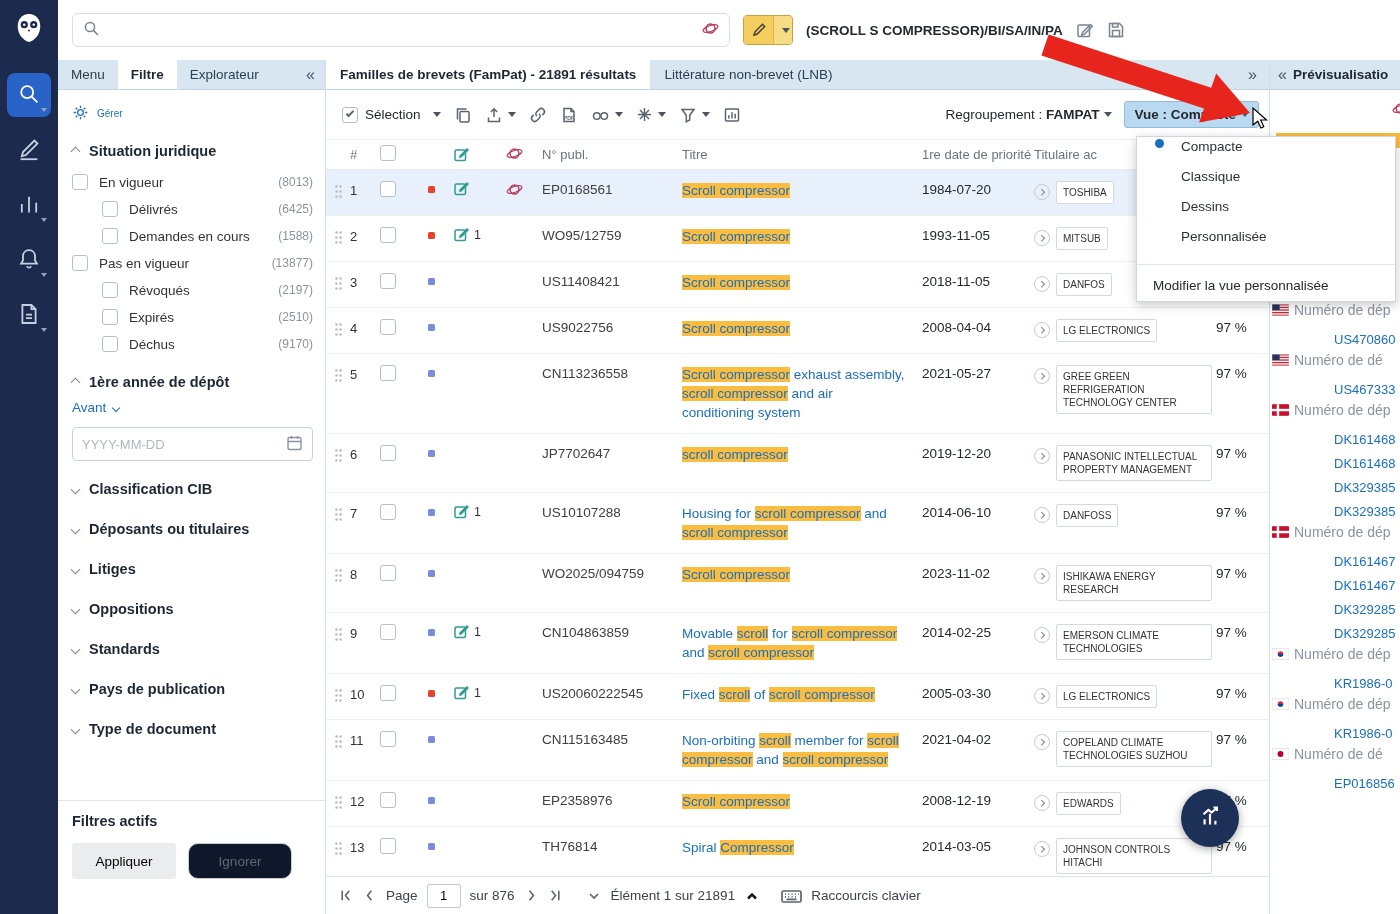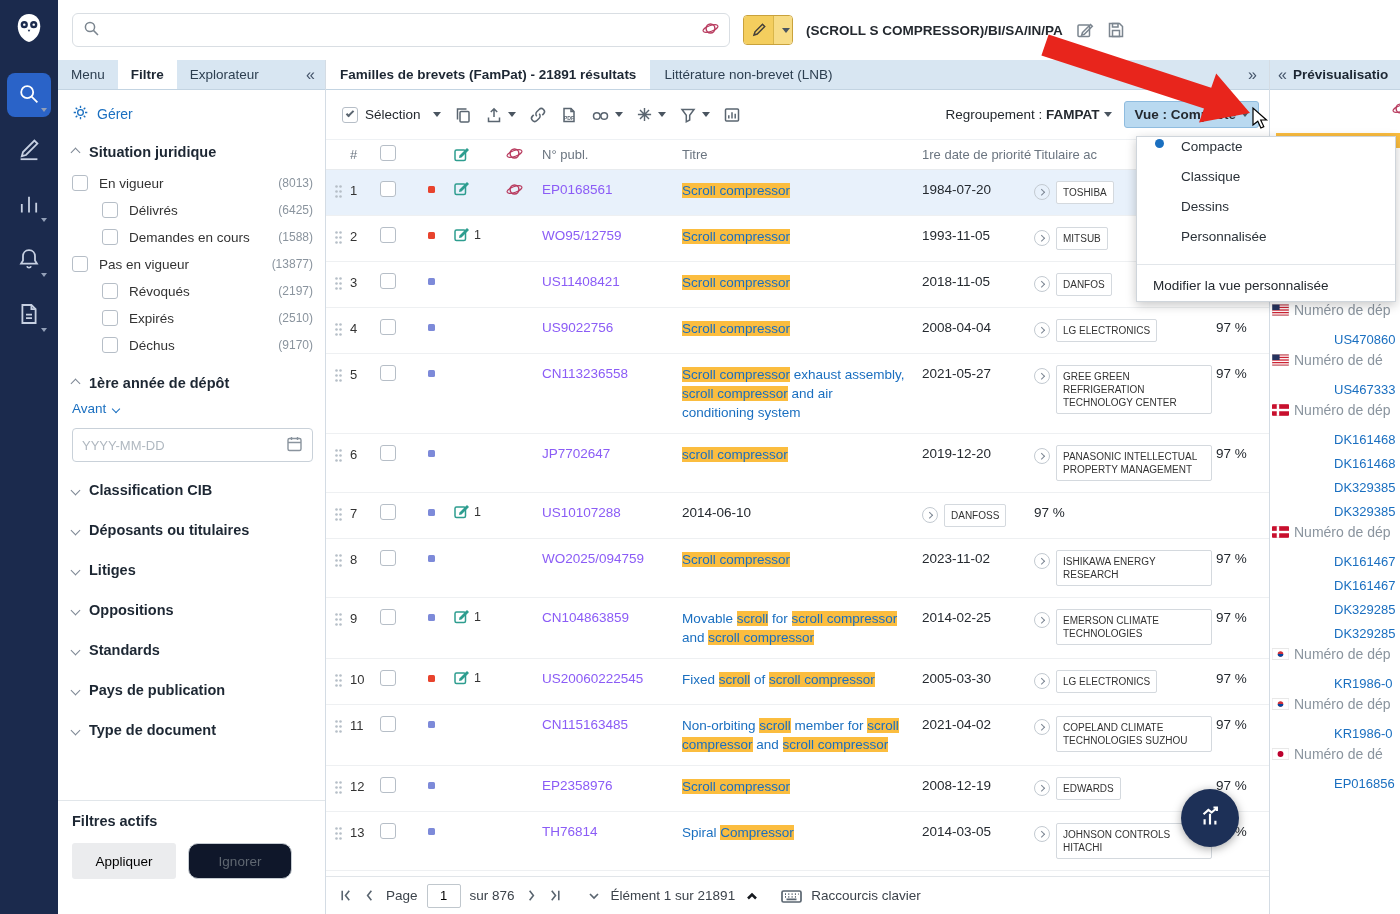--- a/index.html
+++ b/index.html
@@ -38,21 +38,21 @@
 .tb-ic{cursor:pointer;display:flex}
 .tb-ic svg,.searchbox .mag{stroke:#7b858f;fill:none;stroke-width:1.5}
 
 
 .filters{position:absolute;left:58px;top:60px;width:268px;height:854px;background:#fff;border-right:1px solid #d4dce4;z-index:4}
 .f-tabs{height:30px;background:#d8e6f2;display:flex;align-items:stretch;border-bottom:1px solid #c3d4e2}
 .f-tab{padding:0 13px;display:flex;align-items:center;color:#2c3e50;cursor:pointer}
 .f-tab.active{background:#fff;font-weight:bold;color:#1d2733}
 .f-collapse{margin-left:auto;display:flex;align-items:center;padding:0 10px;color:#44546a;font-size:16px;cursor:pointer}
 .f-scroll{position:absolute;top:30px;bottom:114px;left:0;right:0;overflow:hidden;padding:14px 12px 0 14px}
-.f-manage{color:var(--accent,#1a6fc0);font-size:14px;display:flex;align-items:center;gap:8px;margin-bottom:20px;cursor:pointer}
+.f-manage{color:var(--accent,#1a6fc0);font-size:10px;display:flex;align-items:center;gap:8px;margin-bottom:20px;cursor:pointer}
 .f-manage svg{stroke:var(--accent,#1a6fc0);fill:none;stroke-width:1.4}
 .f-section{display:flex;align-items:center;gap:10px;margin:16px 0 10px;cursor:pointer}
 .f-sec-title{font-size:14.5px;font-weight:bold;color:#1d2733}
 #collapsed-sections .f-section{margin:0;height:40px}
 .f-item{display:grid;grid-template-columns:18px 1fr auto;column-gap:9px;align-items:start;padding:5px 0}
 .f-item.ind{padding-left:30px}
 .f-label{color:#333;line-height:17px}
 .f-count{font-size:12px;color:#8a949e;padding-top:1px}
 .f-operator{color:var(--accent,#1a6fc0);display:flex;align-items:center;gap:7px;margin:4px 0 12px;cursor:pointer}
 .f-operator .chev{border-color:var(--accent,#1a6fc0);width:6px;height:6px}
@@ -86,21 +86,21 @@
 .trow{border-bottom:1px solid #eef0f2;padding:11px 0;align-items:start;cursor:pointer}
 .trow.sel{background:#e8f1fb}
 .drag{padding-left:8px;padding-top:3px}
 .rnum{font-size:13px;color:#333;padding-top:2px}
 .trow .cb{margin-left:6px}
 .marker{width:7px;height:7px;border-radius:1.5px;display:inline-block;margin-left:14px;margin-top:5px}
 .marker.red{background:var(--marker-red,#e8432d)}
 .marker.blue{background:var(--marker-blue,#7d8ad9)}
 .drawcell{display:flex;align-items:center;gap:4px;font-size:12.5px;color:#333;padding-left:4px}
 .orbitcell{padding-left:4px}
-.publ{color:#8b5cf6;padding-top:1px}
+.publ{color:#404040;padding-top:1px}
 .title{color:var(--accent,#1a6fc0);line-height:19px;padding-right:14px}
 .hl{background:var(--highlight,#fbbd3f)}
 .pdate{padding-top:1px}
 .assg-cell{display:flex;align-items:flex-start;gap:6px}
 .exp{width:16px;height:16px;border:1px solid #c3cad1;border-radius:50%;display:flex;align-items:center;justify-content:center;flex:0 0 16px;margin-top:3px;cursor:pointer}
 .exp .chev{width:4.5px;height:4.5px;border-width:1.4px;margin-left:-2px}
 .assg{border:1px solid #d4d9de;border-radius:2px;padding:4px 6px;font-size:10px;color:#333;max-width:156px;line-height:13px;background:#fff;text-transform:uppercase}
 .pct{text-align:left;padding-right:10px;padding-top:1px}
 
 
@@ -635,20 +635,21 @@
           <div><span class="marker blue"></span></div>
           <div class="drawcell">
             <svg width="16" height="16" viewBox="0 0 16 16">
               <rect x="1" y="3" width="10.5" height="10.5" rx="1.5" fill="none" stroke="#2d9d8f" stroke-width="1.5"></rect>
               <path d="M5.5 8.5 L13 1 L15 3 L7.5 10.5 L5 11 Z" fill="#2d9d8f"></path>
             </svg>
             <span>1</span>
           </div>
           <div class="orbitcell"></div>
           <div class="publ">US10107288</div>
+          <div class="title">Housing for <span class="hl">scroll compressor</span> and <span class="hl">scroll compressor</span></div>
           <div class="pdate">2014-06-10</div>
           <div class="assg-cell">
             <span class="exp">
               <span class="chev right"></span>
             </span>
             <span class="assg">DANFOSS</span>
           </div>
           <div class="pct">97 %</div>
         </div>
         <div class="trow grid">

